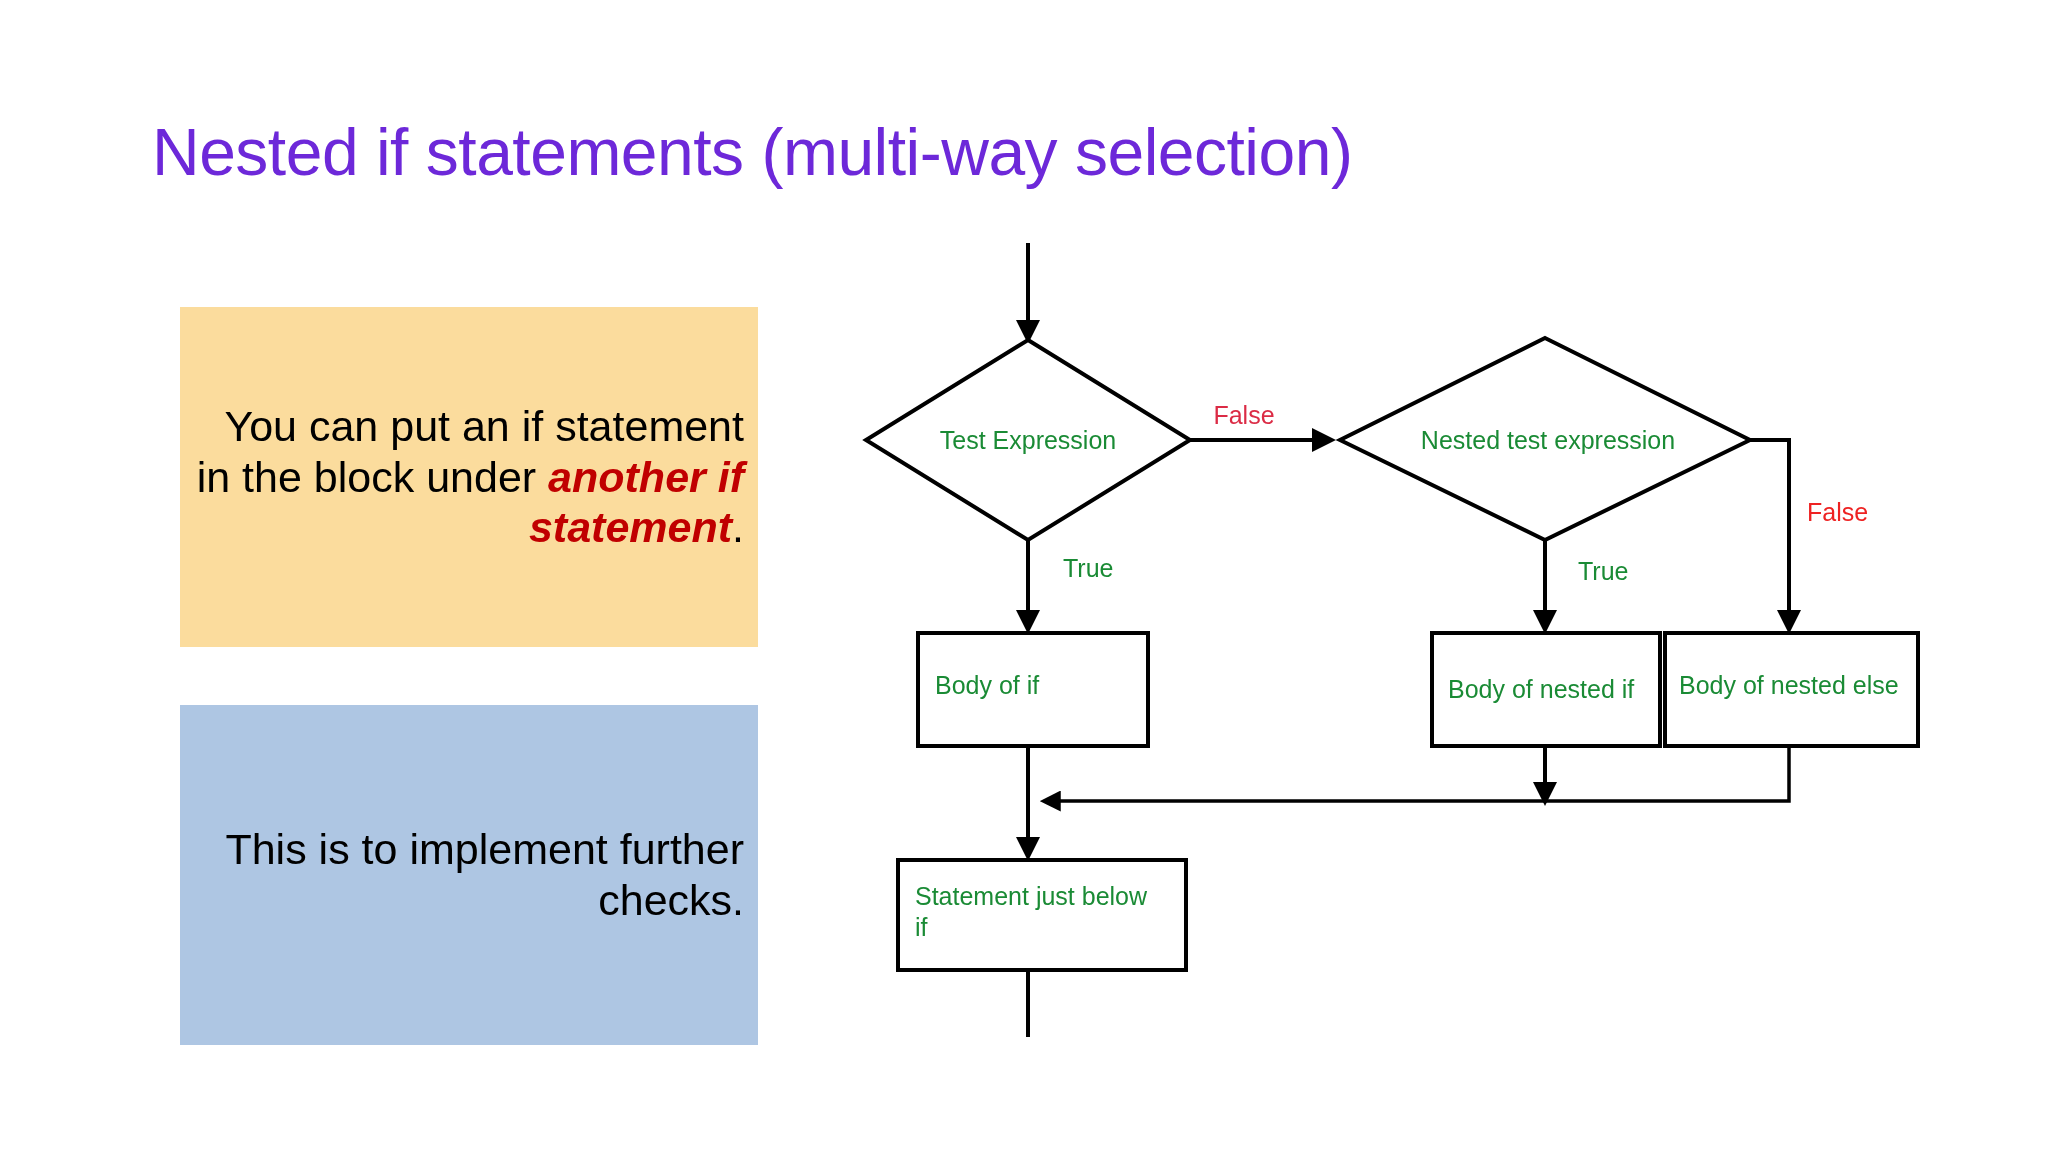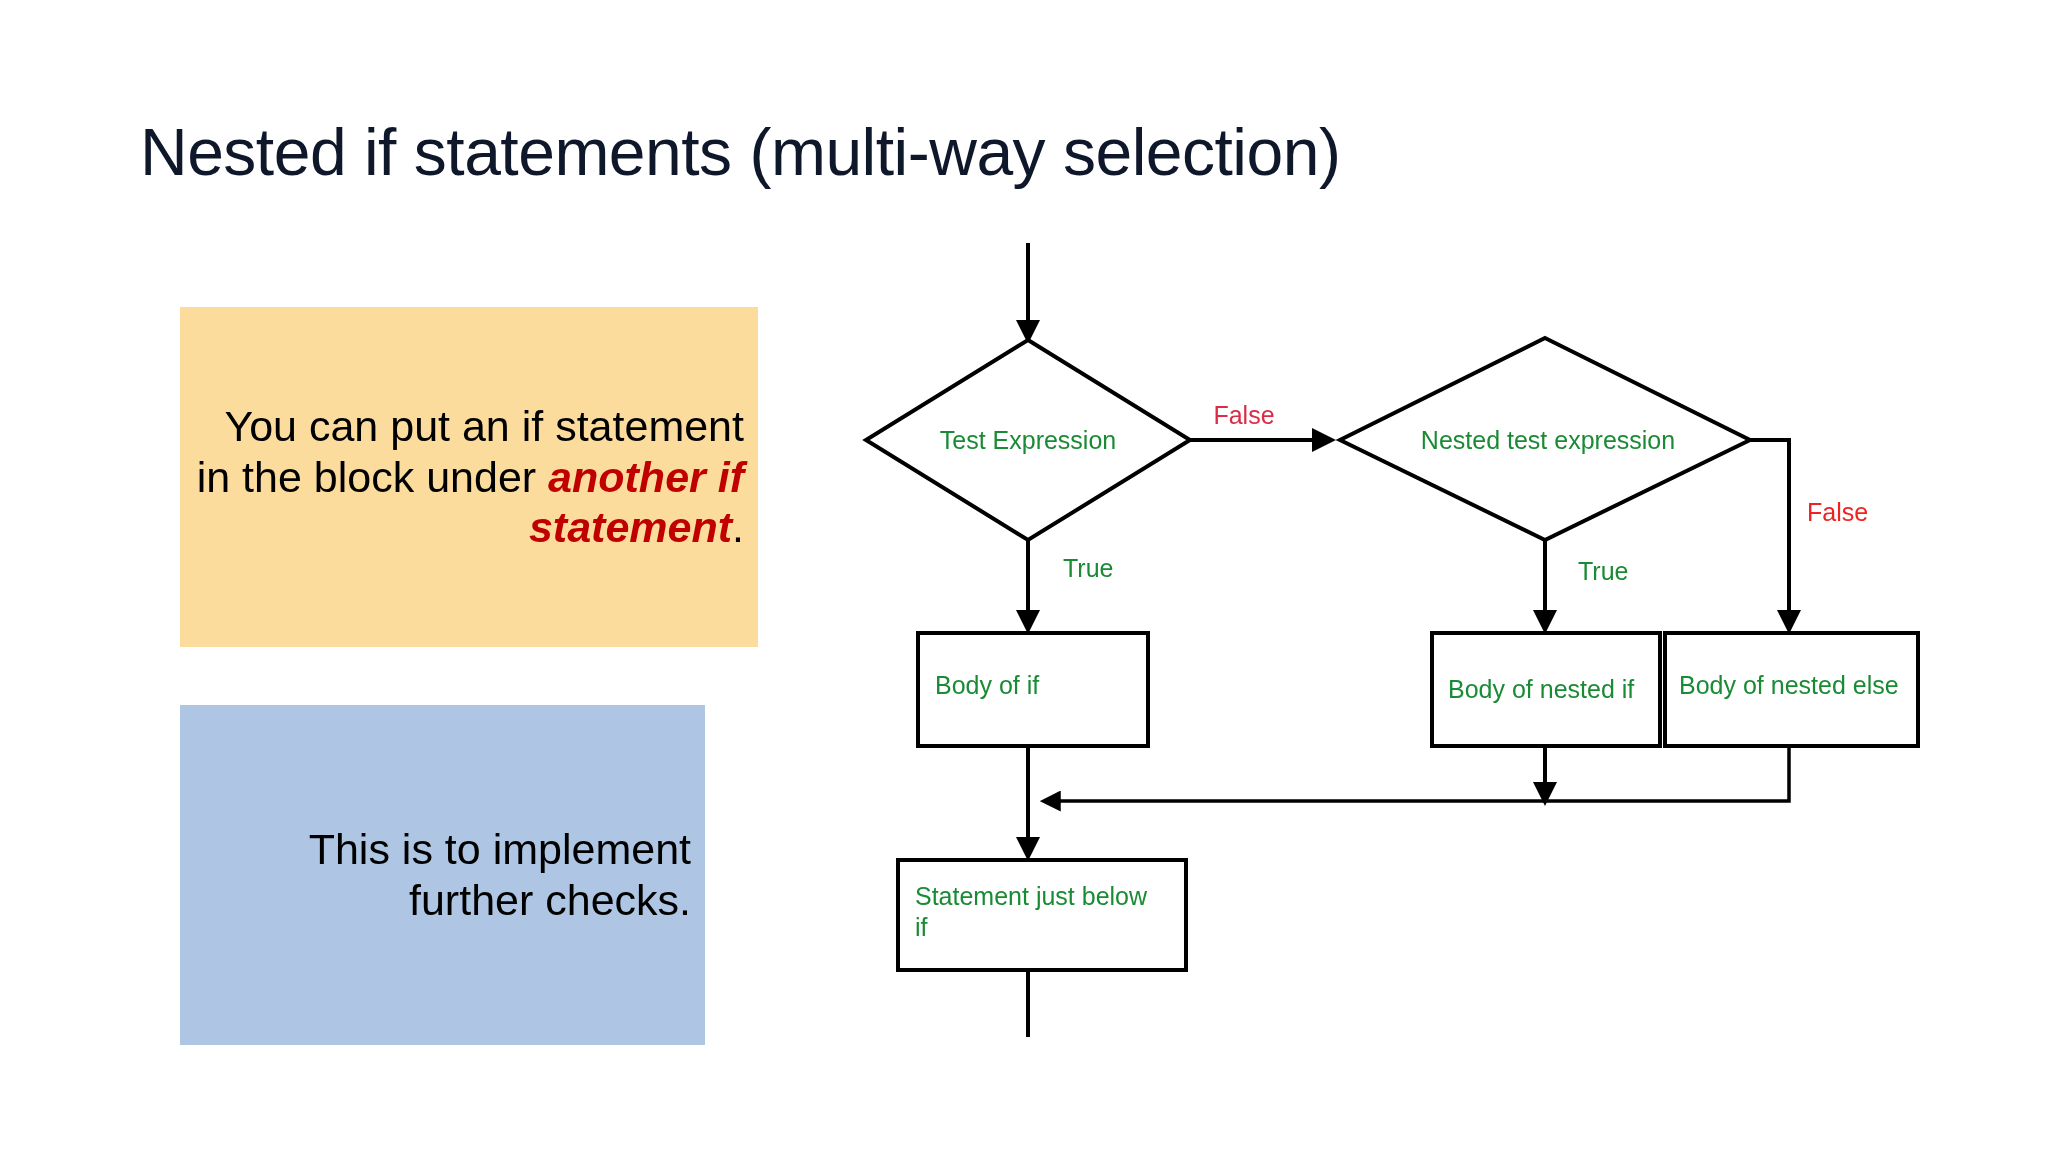--- a/index.html
+++ b/index.html
@@ -19,27 +19,27 @@
     position: absolute;
     left: 0; top: 0;
     width: 2048px;
     height: 1152px;
     background: #ffffff;
   }
 
   
   #slide-title {
     position: absolute;
-    left: 140px;
+    left: 152px;
     top: 118px;
     width: 1700px;
     font-size: 66px;
     line-height: 1.05;
     font-weight: 400;
-    color: #0f172a;
+    color: #6d28d9;
     letter-spacing: -0.5px;
     white-space: nowrap;
     font-family: "Liberation Sans", sans-serif;
   }
 
   
   .callout {
     position: absolute;
     box-sizing: border-box;
     display: flex;
@@ -55,21 +55,21 @@
   #callout-orange {
     left: 180px;
     top: 307px;
     width: 578px;
     height: 340px;
     background: #FBDC9D;
   }
   #callout-blue {
     left: 180px;
     top: 705px;
-    width: 525px;
+    width: 578px;
     height: 340px;
     background: #AEC6E3;
   }
   .emph {
     color: #C00000;
     font-weight: bold;
     font-style: italic;
   }
 
   

